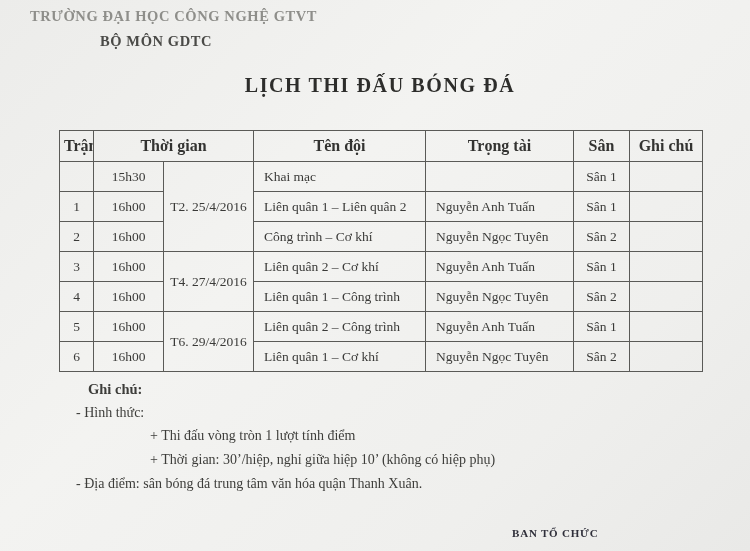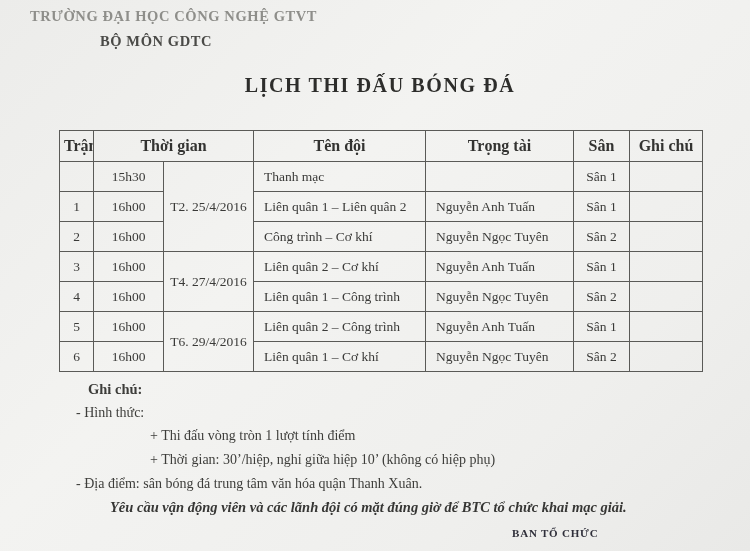--- a/index.html
+++ b/index.html
@@ -75,21 +75,21 @@
         <th>Trọng tài</th>
         <th>Sân</th>
         <th>Ghi chú</th>
       </tr>
     </thead>
     <tbody>
       <tr>
         <td></td>
         <td>15h30</td>
         <td rowspan="3">T2. 25/4/2016</td>
-        <td class="left">Thanh mạc</td>
+        <td class="left">Khai mạc</td>
         <td class="left"></td>
         <td>Sân 1</td>
         <td></td>
       </tr>
       <tr>
         <td>1</td>
         <td>16h00</td>
         <td class="left">Liên quân 1 – Liên quân 2</td>
         <td class="left">Nguyễn Anh Tuấn</td>
         <td>Sân 1</td>
@@ -139,18 +139,17 @@
       </tr>
     </tbody>
   </table>
 
   <div class="notes">
     <div class="n-heading">Ghi chú:</div>
     <div class="n-line1">- Hình thức:</div>
     <div class="n-line2">+ Thi đấu vòng tròn 1 lượt tính điểm</div>
     <div class="n-line3">+ Thời gian: 30’/hiệp, nghỉ giữa hiệp 10’ (không có hiệp phụ)</div>
     <div class="n-line4">- Địa điểm: sân bóng đá trung tâm văn hóa quận Thanh Xuân.</div>
-    <div class="n-require">Yêu cầu  vận động viên và các lãnh đội có mặt đúng giờ để BTC tổ chức khai mạc giải.</div>
   </div>
 
   <div class="signature">BAN TỔ CHỨC</div>
 
 </div>
 
 </body></html>

